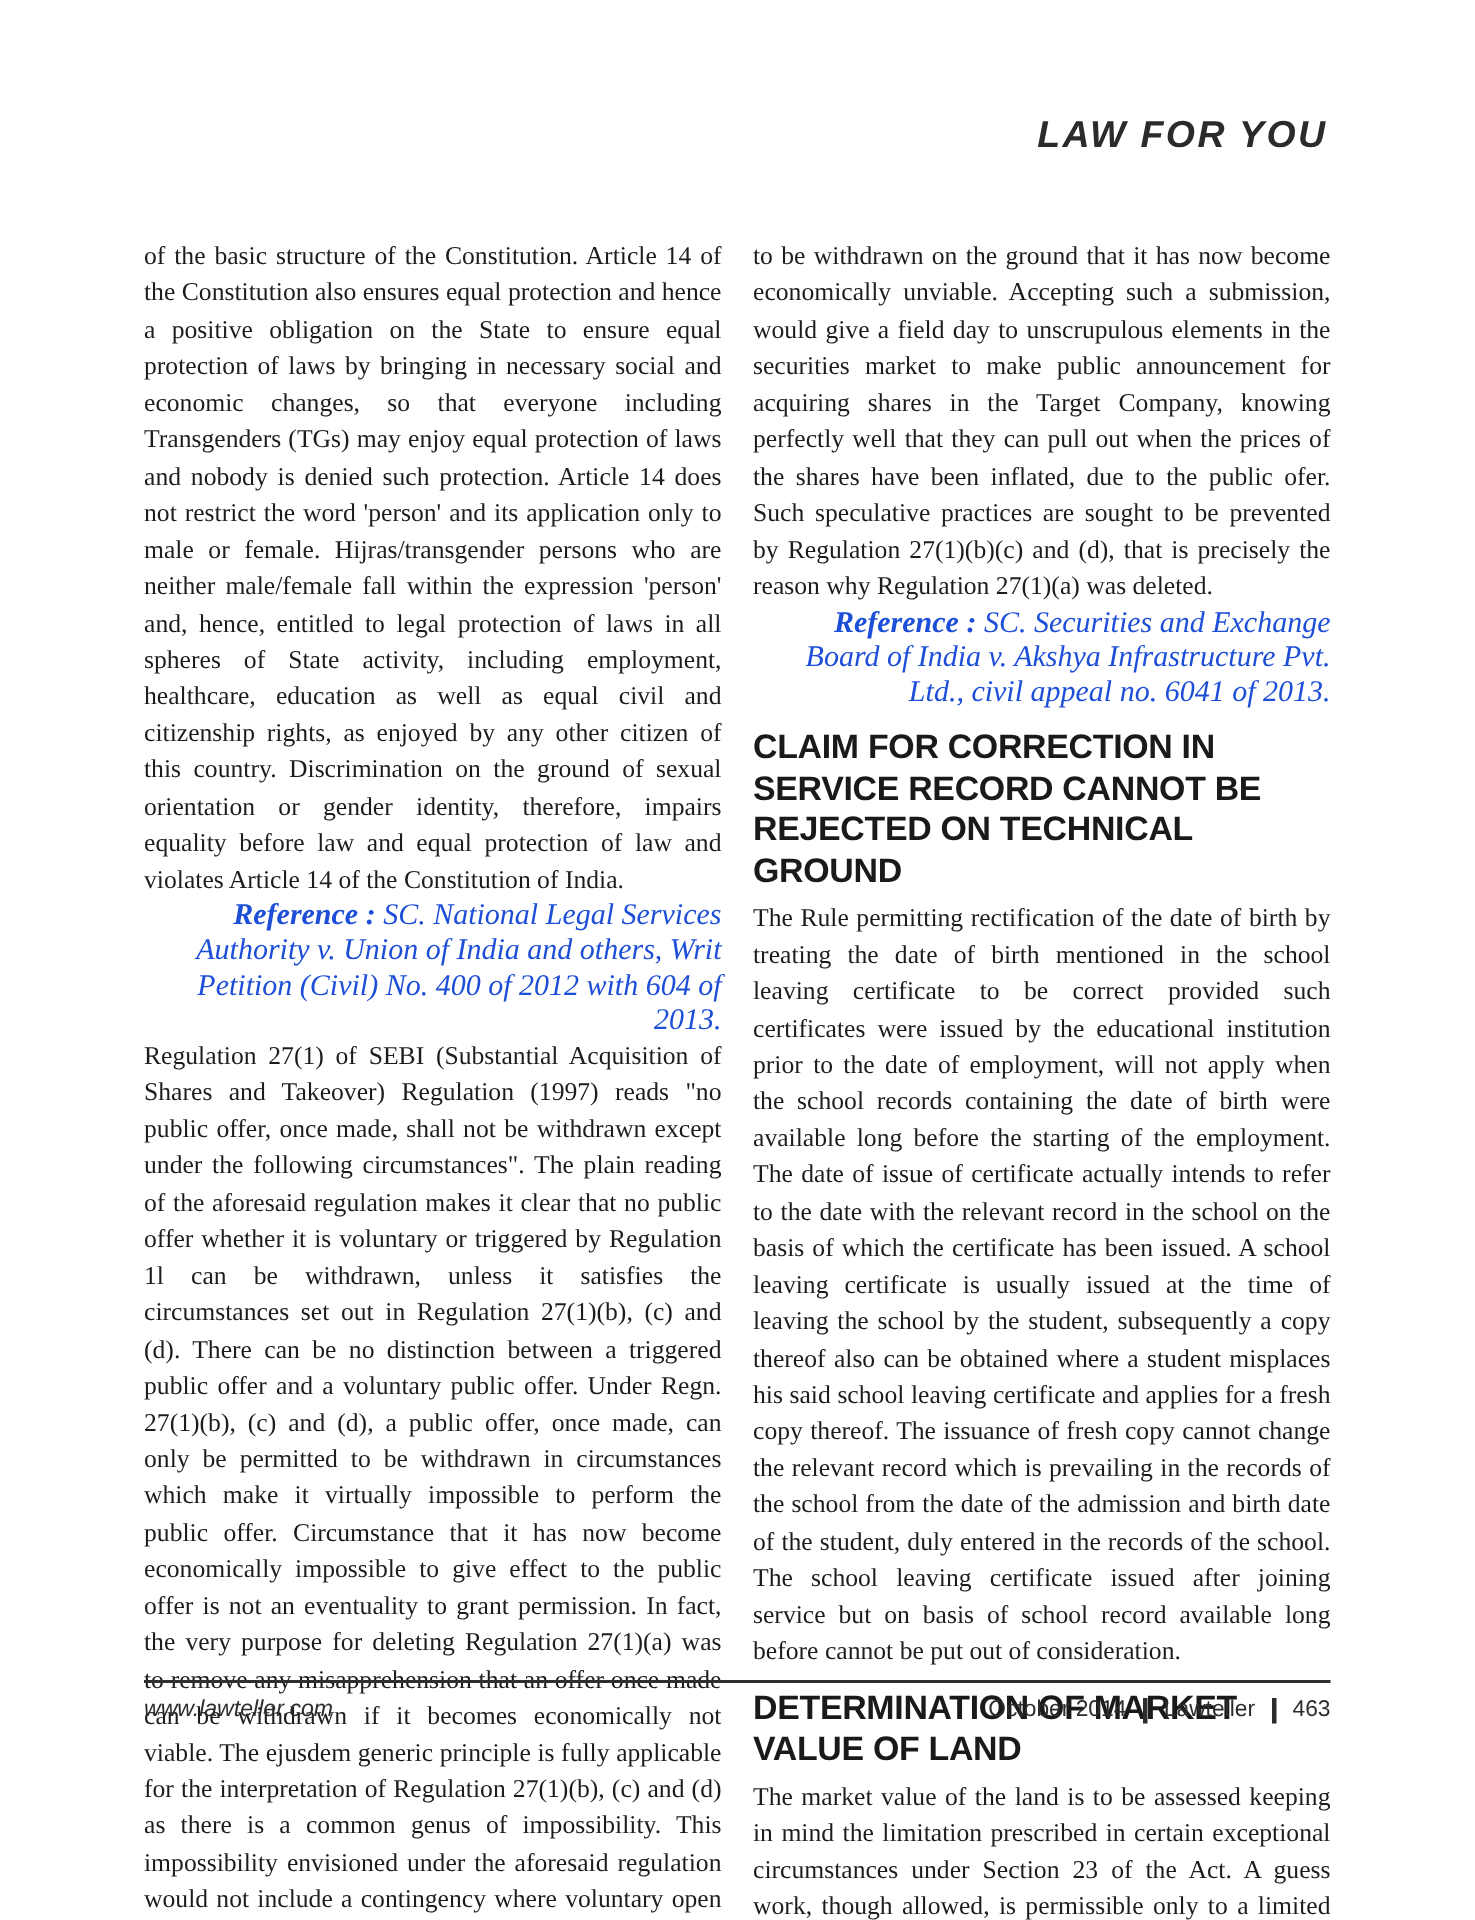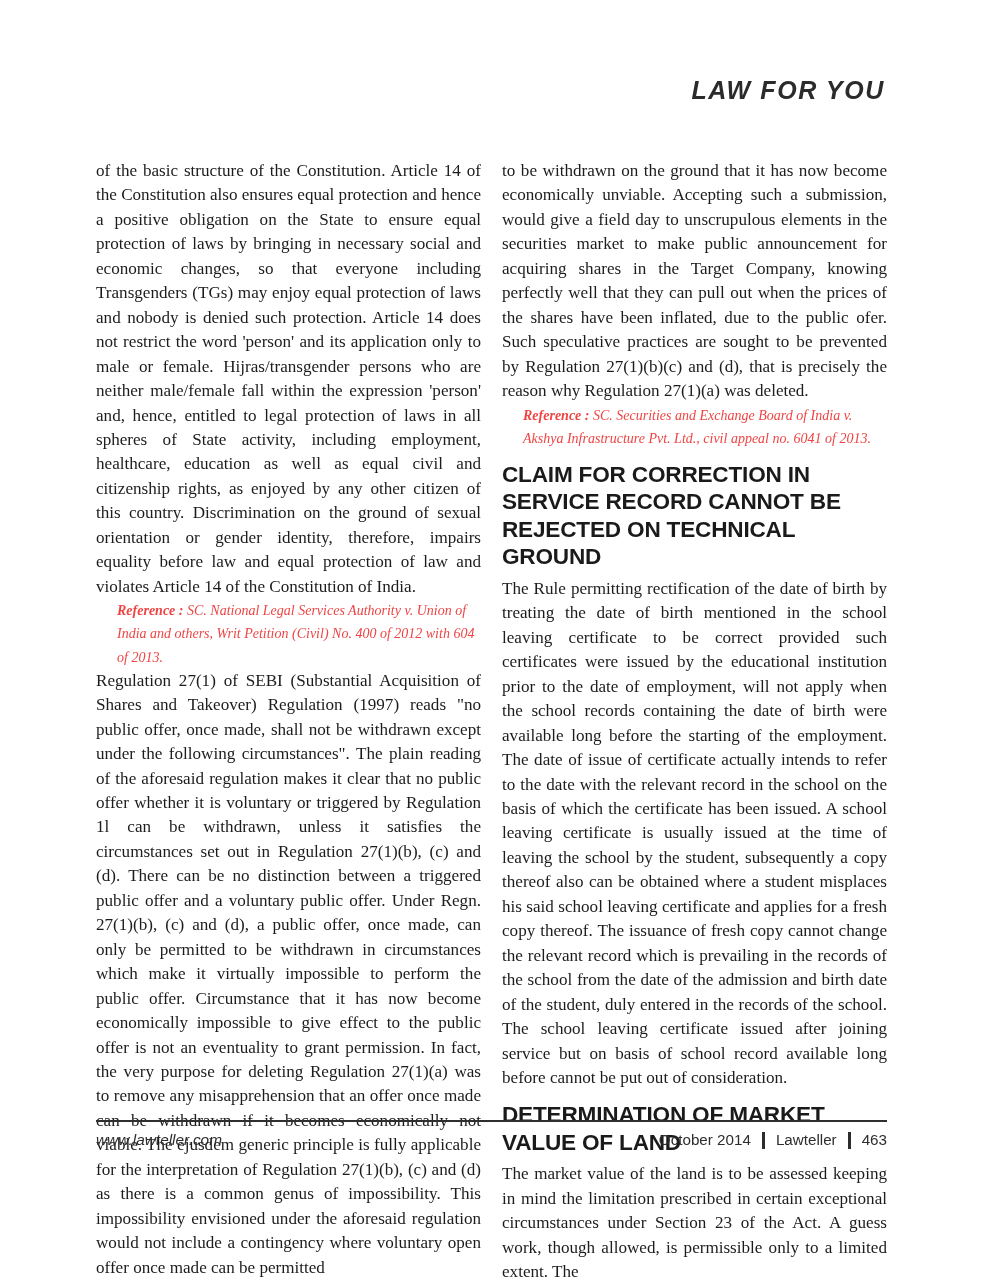--- a/index.html
+++ b/index.html
@@ -65,24 +65,24 @@
     text-justify: inter-word;
     -webkit-hyphens: none;
     hyphens: none;
   }
 
   .ref {
     margin: 0;
     padding-left: 21px;
     font-family: "Liberation Serif", serif;
     font-style: italic;
-    font-size: 14px;
+    font-size: 20px;
     line-height: 23.2px;
-    color: #ef4444;
-    text-align: left;
+    color: #1d4ed8;
+    text-align: right;
   }
   .ref .ref-label {
     font-weight: bold;
     font-style: italic;
   }
 
   h2.section {
     margin: 11px 0 6px 0;
     font-family: "Liberation Sans", sans-serif;
     font-weight: bold;

